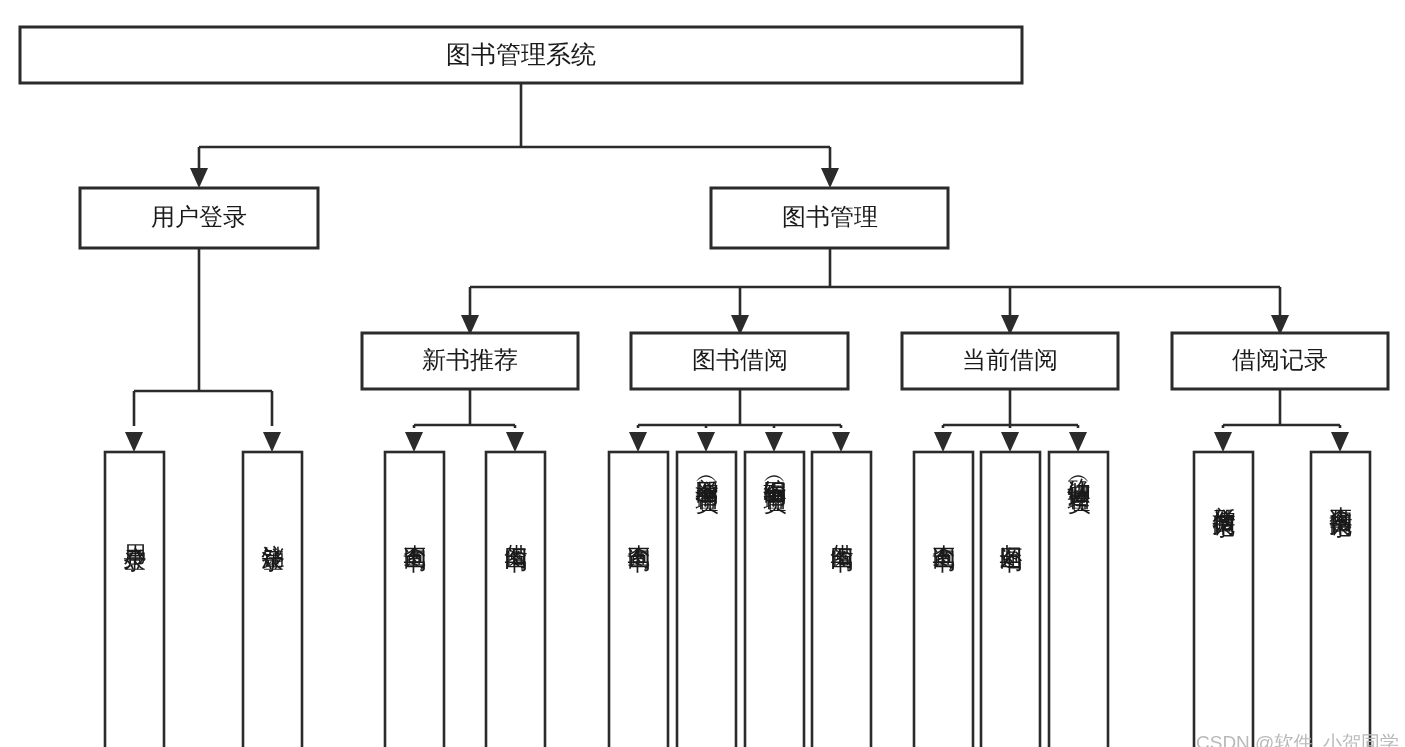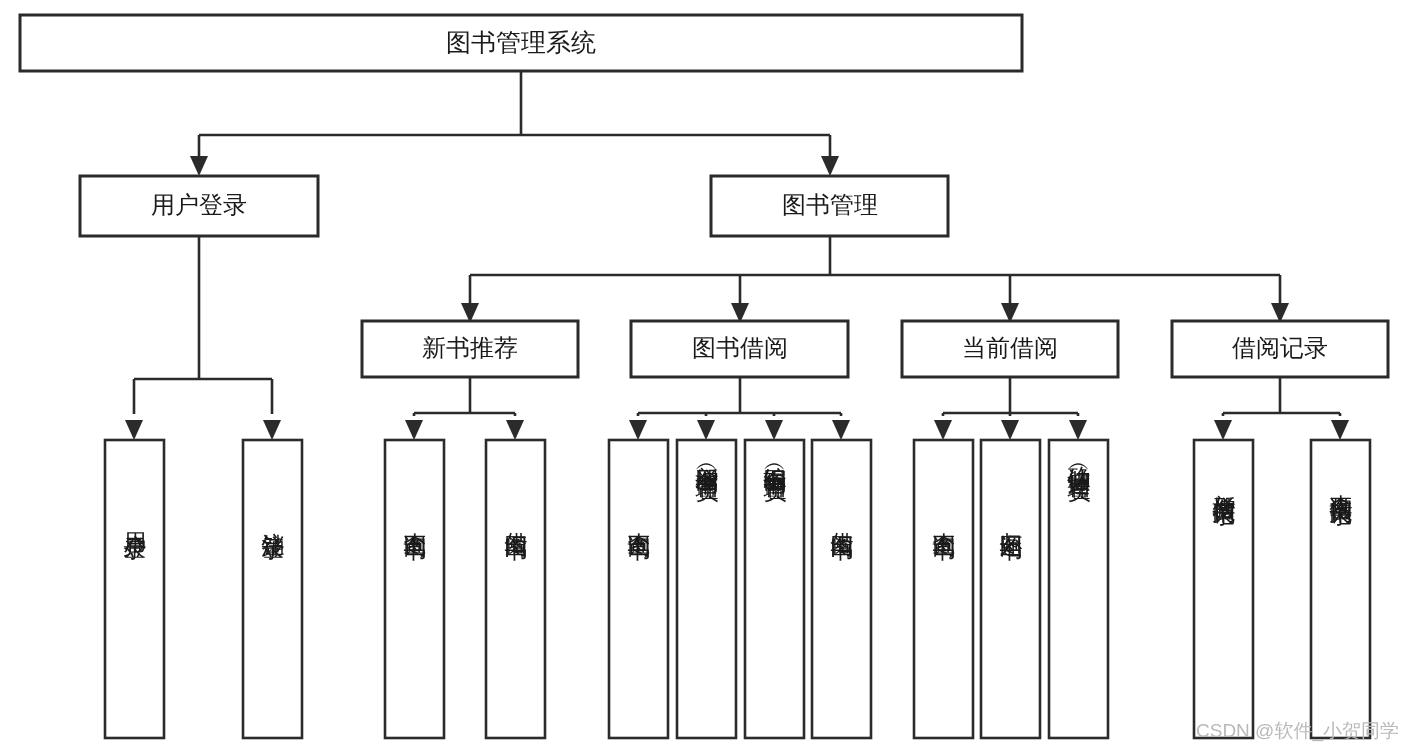--- a/index.html
+++ b/index.html
@@ -10,21 +10,21 @@
   body {
     width: 1405px;
     height: 747px;
     font-family: "Liberation Sans", "DejaVu Sans", sans-serif;
     overflow: hidden;
     position: relative;
   }
   #diagram-root {
     position: absolute;
     left: 0;
-    top: 4px;
+    top: 16px;
     width: 1405px;
     height: 662px;
   }
   svg.diagram {
     display: block;
     width: 1405px;
     height: 747px;
   }
   .node-box {
     fill: #ffffff;

